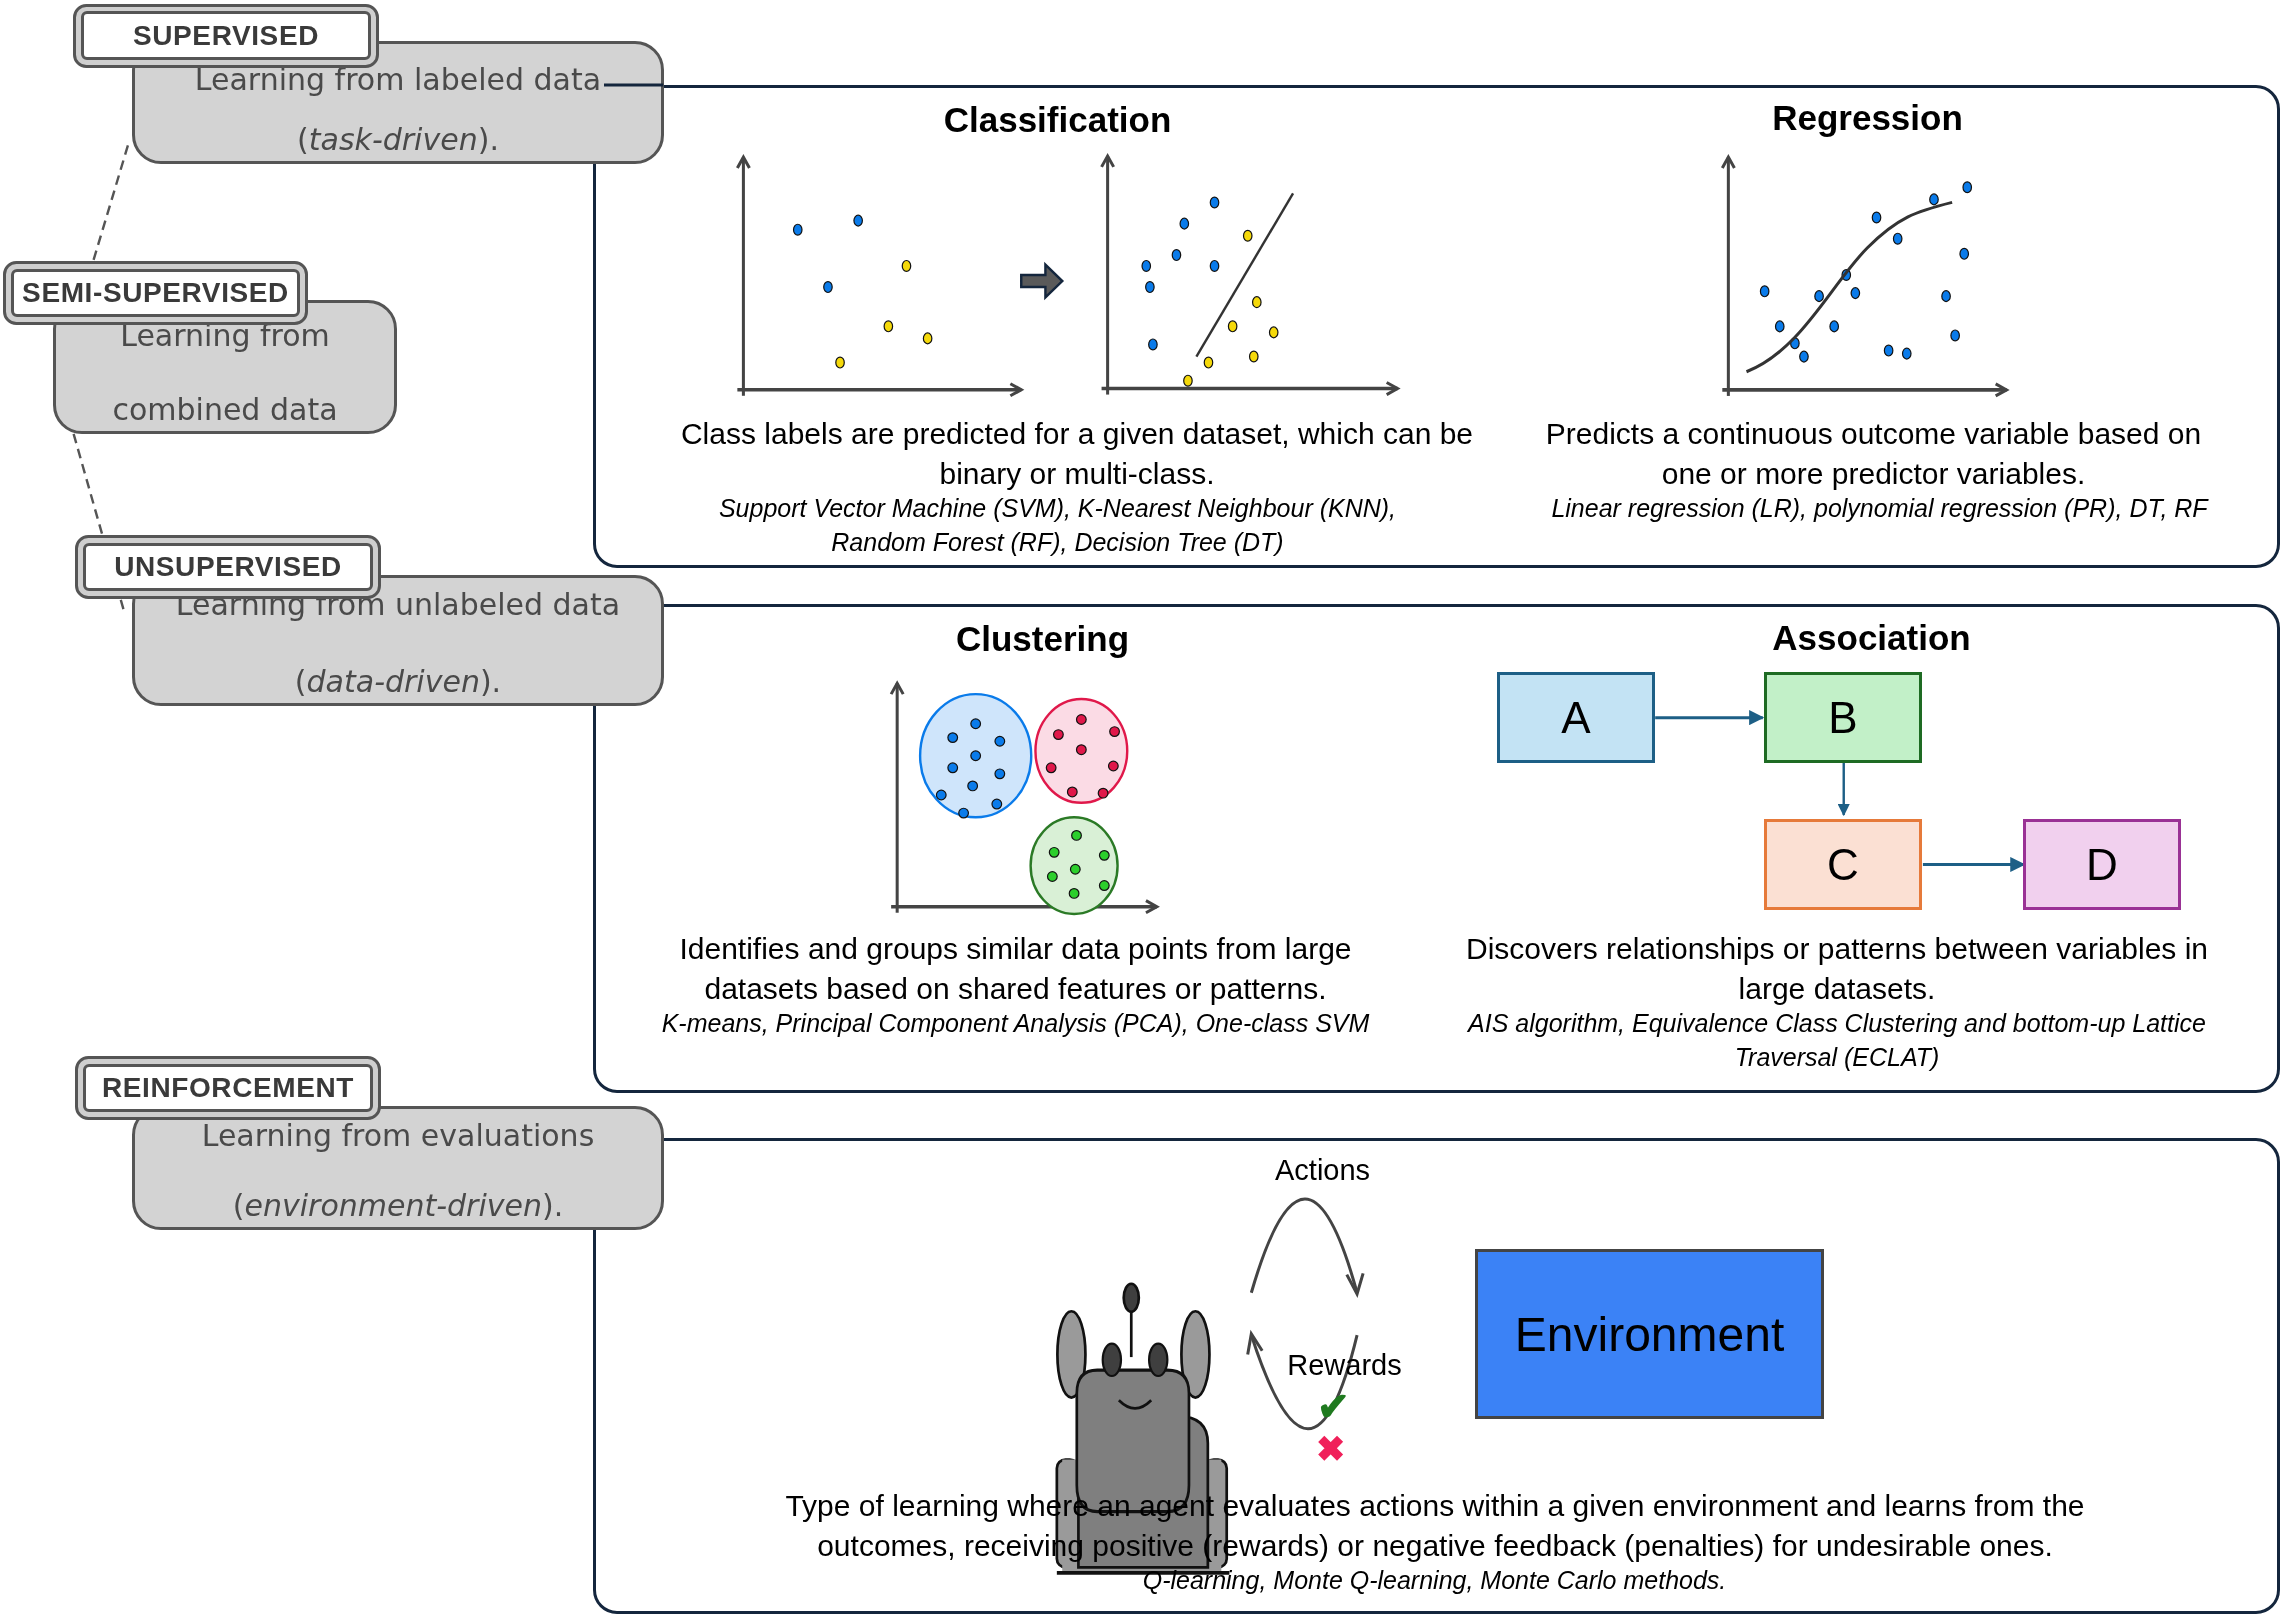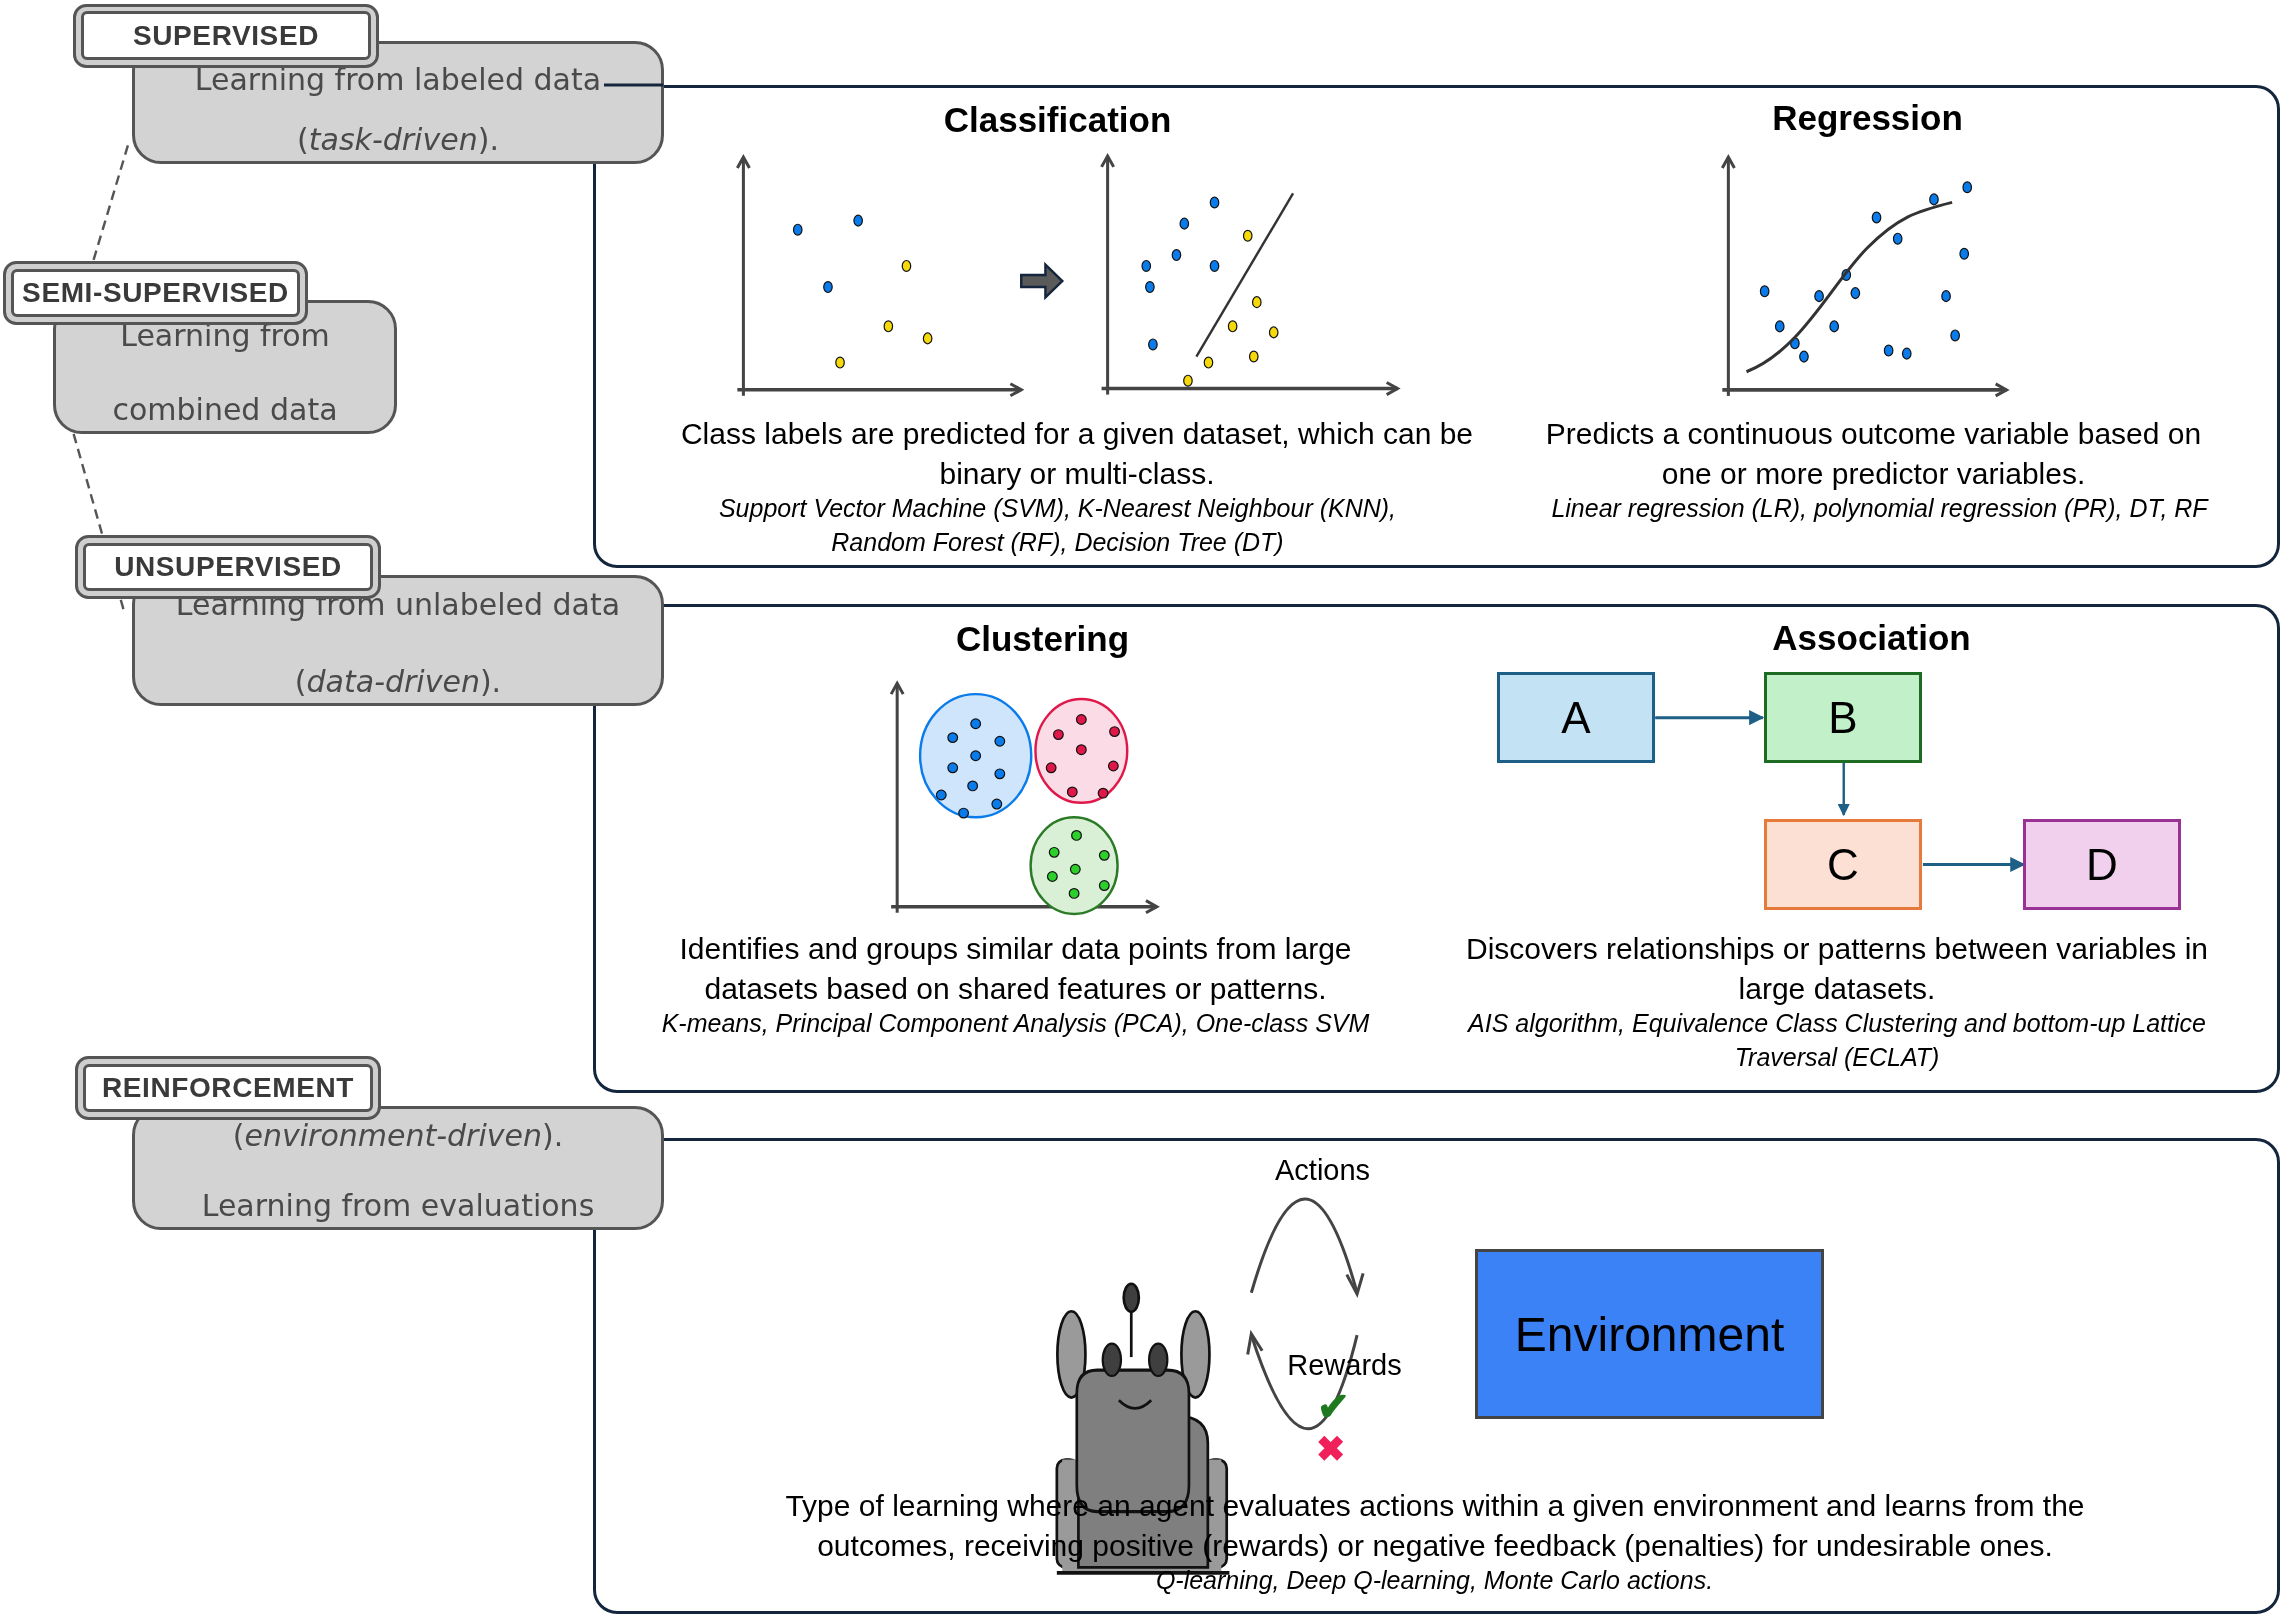--- a/index.html
+++ b/index.html
@@ -186,22 +186,22 @@
 </div>
 <div class="abs" style="left:2023px;top:819px;width:158px;height:91px;box-sizing:border-box;background:#f1d0ee;border:3px solid #9a3195;display:flex;align-items:center;justify-content:center;font-size:44px;">
   <span>D</span>
 </div>
 <div class="body-text" style="left:1432px;top:929px;width:810px;">Discovers relationships or patterns between variables in large datasets.</div>
 <div class="algo-text" style="left:1420px;top:1006px;width:834px;">AIS algorithm, Equivalence Class Clustering and bottom-up Lattice Traversal (ECLAT)</div>
 
 <div class="panel" style="left:593px;top:1138px;width:1687px;height:476px;"></div>
 
 <div class="desc-box" style="left:132px;top:1106px;width:532px;height:124px;padding-top:6px;">
+  <div><span>Learning from evaluations</span></div>
   <div><span>(</span><i>environment-driven</i><span>).</span></div>
-  <div><span>Learning from evaluations</span></div>
 </div>
 <div class="tag-outer" style="left:75px;top:1056px;width:306px;height:64px;">
   <div class="tag-inner">REINFORCEMENT</div>
 </div>
 
 <svg style="left:1027px;top:1136px;width:254px;height:314px;" viewBox="0 0 420 520" width="254" height="314">
   <g transform="scale(0.893)">
     <ellipse cx="193" cy="300" rx="14" ry="26" fill="#3f3f3f" stroke="#111" stroke-width="5"></ellipse>
     <line x1="193" y1="326" x2="193" y2="410" stroke="#111" stroke-width="5"></line>
     <rect x="55" y="600" width="40" height="200" rx="16" fill="#9a9a9a" stroke="#111" stroke-width="5"></rect>
@@ -230,18 +230,18 @@
 <div class="abs" style="left:1275px;top:1154px;width:121px;text-align:left;font-size:29px;">Actions</div>
 <div class="abs" style="left:1278px;top:1349px;width:133px;text-align:center;font-size:29px;">Rewards</div>
 <div class="abs" style="left:1317px;top:1384px;font-size:39px;color:#1f7a1f;font-weight:bold;">✔</div>
 <div class="abs" style="left:1316px;top:1429px;font-size:35px;color:#f0205a;font-weight:bold;">✖</div>
 
 <div class="abs" style="left:1475px;top:1237px;width:349px;height:170px;box-sizing:border-box;background:#3b82f6;border:3.6px solid #444;display:flex;align-items:center;justify-content:center;font-size:48px;margin-top:12px;">
   <span>Environment</span>
 </div>
 
 <div class="body-text" style="left:725px;top:1486px;width:1420px;">Type of learning where an agent evaluates actions within a given environment and learns from the outcomes, receiving positive (rewards) or negative feedback (penalties) for undesirable ones.</div>
-<div class="algo-text" style="left:906px;top:1563px;width:1057px;">Q-learning, Deep Q-learning, Monte Carlo actions.</div>
+<div class="algo-text" style="left:906px;top:1563px;width:1057px;">Q-learning, Monte Q-learning, Monte Carlo methods.</div>
 
 <svg style="left:0;top:0;width:604px;height:1618px;" viewBox="0 0 1000 2677" width="604" height="1618">
   <line x1="1098" y1="140" x2="1000" y2="140" stroke="#14263d" stroke-width="5"></line>
 </svg>
 
 
 </body></html>

